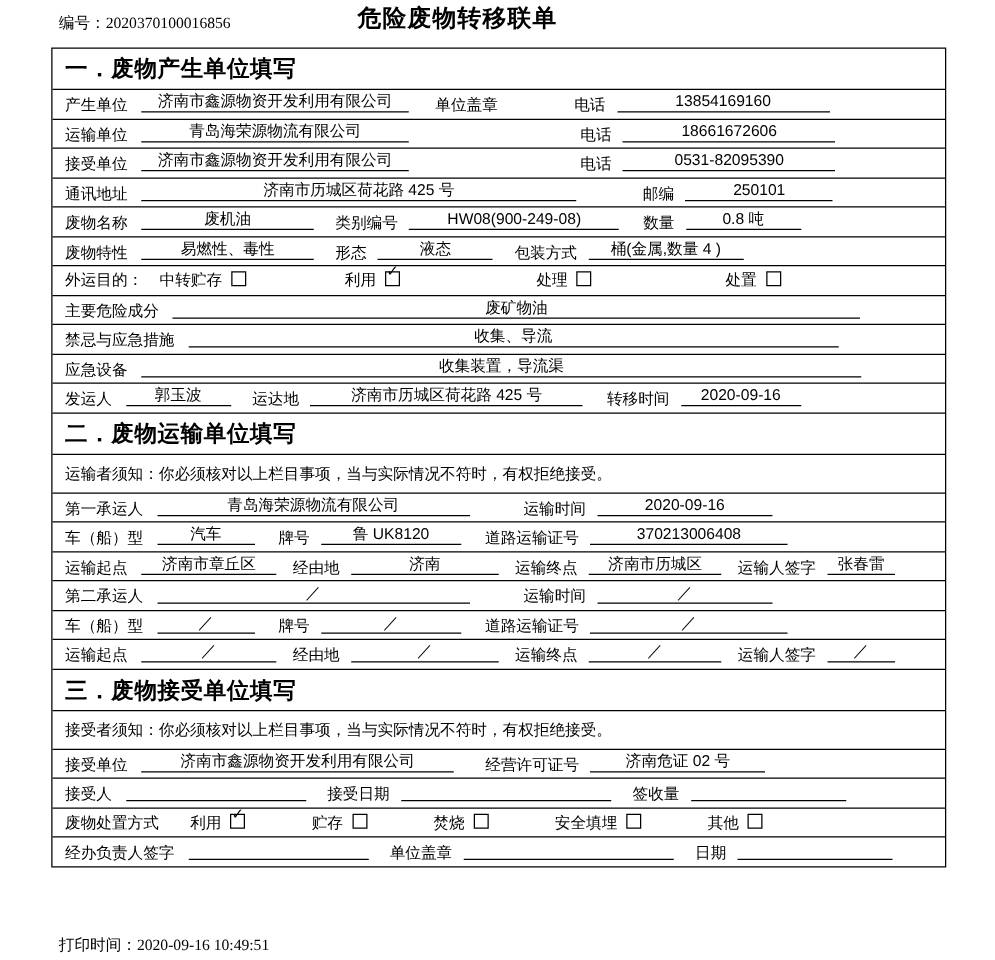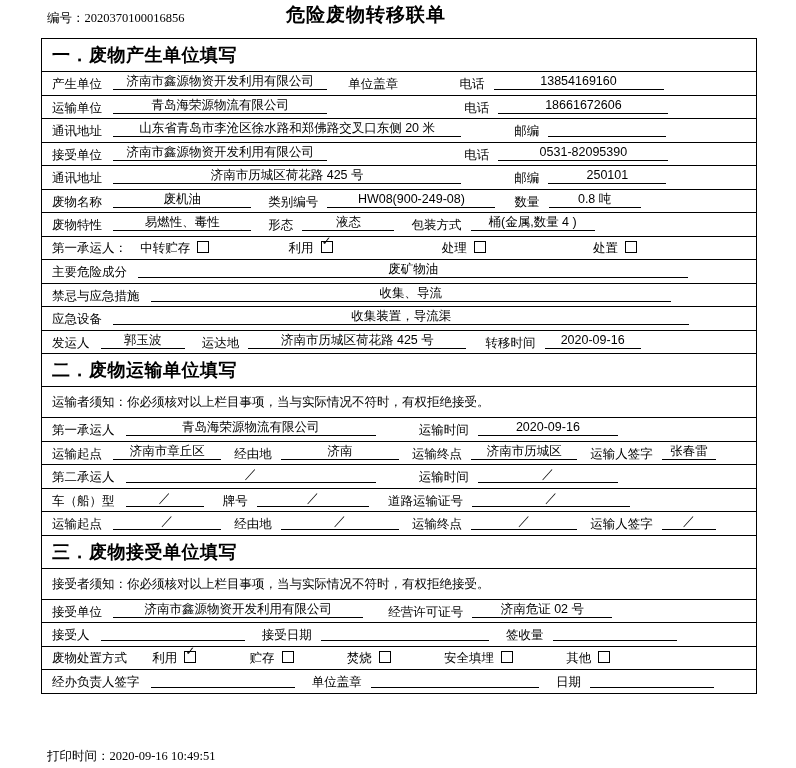--- a/index.html
+++ b/index.html
@@ -145,26 +145,20 @@
     </div>
 
 
     <div class="row b">
       <span class="lbl">运输单位</span>
       <span class="val" style="width:214px;margin-left:8px">青岛海荣源物流有限公司</span>
       <span class="lbl" style="margin-left:134px">电话</span>
       <span class="val" style="width:170px;margin-left:6px">18661672606</span>
     </div>
 
-    <div class="row b">
-      <span class="lbl">通讯地址</span>
-      <span class="val" style="width:348px;margin-left:8px">山东省青岛市李沧区徐水路和郑佛路交叉口东侧 20 米</span>
-      <span class="lbl" style="margin-left:50px">邮编</span>
-      <span class="val" style="width:118px;margin-left:6px"></span>
-    </div>
 
     <div class="row b">
       <span class="lbl">接受单位</span>
       <span class="val" style="width:214px;margin-left:8px">济南市鑫源物资开发利用有限公司</span>
       <span class="lbl" style="margin-left:134px">电话</span>
       <span class="val" style="width:170px;margin-left:6px">0531-82095390</span>
     </div>
 
     <div class="row b">
       <span class="lbl">通讯地址</span>
@@ -185,21 +179,21 @@
     <div class="row b">
       <span class="lbl">废物特性</span>
       <span class="val" style="width:138px;margin-left:8px">易燃性、毒性</span>
       <span class="lbl" style="margin-left:14px">形态</span>
       <span class="val" style="width:92px;margin-left:6px">液态</span>
       <span class="lbl" style="margin-left:14px">包装方式</span>
       <span class="val" style="width:124px;margin-left:6px">桶(金属,数量 4 )</span>
     </div>
 
     <div class="row b">
-      <span class="lbl">第一承运人：</span>
+      <span class="lbl">外运目的：</span>
       <span class="lbl" style="margin-left:10px">中转贮存</span>
       <span class="cb"></span>
       <span class="lbl" style="margin-left:76px">利用</span>
       <span class="cb checked"></span>
       <span class="lbl" style="margin-left:106px">处理</span>
       <span class="cb"></span>
       <span class="lbl" style="margin-left:104px">处置</span>
       <span class="cb"></span>
     </div>
 
@@ -231,20 +225,28 @@
 
     <div class="notice">运输者须知：你必须核对以上栏目事项，当与实际情况不符时，有权拒绝接受。</div>
 
     <div class="row b">
       <span class="lbl">第一承运人</span>
       <span class="val" style="width:250px;margin-left:8px">青岛海荣源物流有限公司</span>
       <span class="lbl" style="margin-left:40px">运输时间</span>
       <span class="val" style="width:140px;margin-left:6px">2020-09-16</span>
     </div>
 
+    <div class="row b">
+      <span class="lbl">车（船）型</span>
+      <span class="val" style="width:78px;margin-left:8px">汽车</span>
+      <span class="lbl" style="margin-left:16px">牌号</span>
+      <span class="val" style="width:112px;margin-left:6px">鲁 UK8120</span>
+      <span class="lbl" style="margin-left:16px">道路运输证号</span>
+      <span class="val" style="width:158px;margin-left:6px">370213006408</span>
+    </div>
 
     <div class="row b">
       <span class="lbl">运输起点</span>
       <span class="val" style="width:108px;margin-left:8px">济南市章丘区</span>
       <span class="lbl" style="margin-left:10px">经由地</span>
       <span class="val" style="width:118px;margin-left:6px">济南</span>
       <span class="lbl" style="margin-left:10px">运输终点</span>
       <span class="val" style="width:106px;margin-left:6px">济南市历城区</span>
       <span class="lbl" style="margin-left:10px">运输人签字</span>
       <span class="val" style="width:54px;margin-left:6px">张春雷</span>

